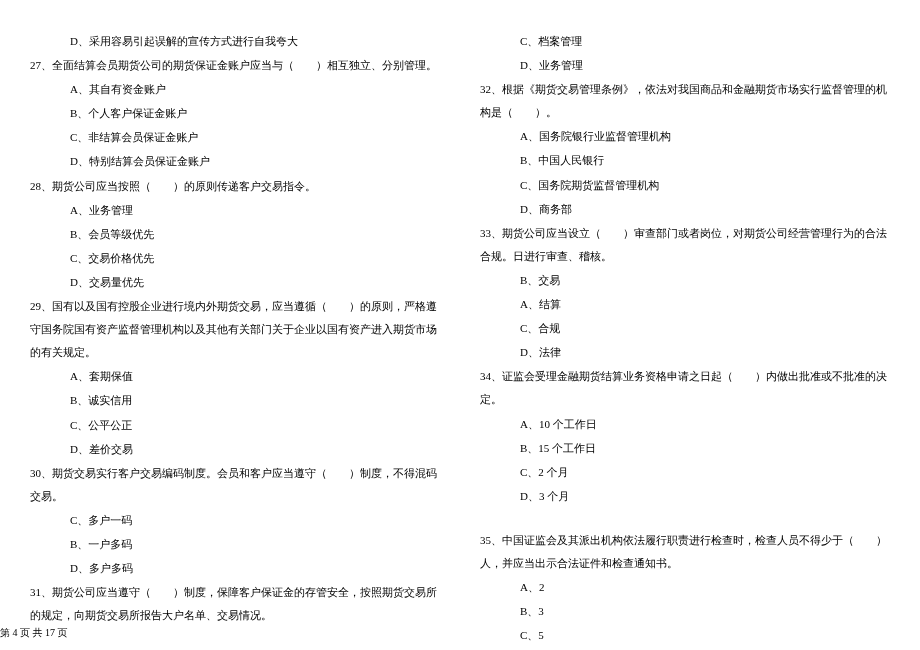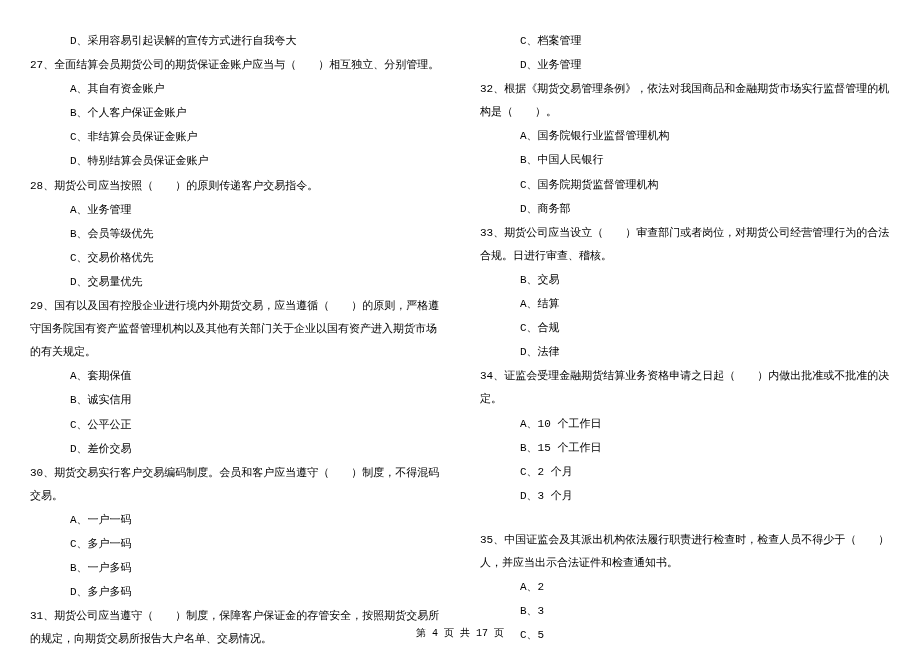--- a/index.html
+++ b/index.html
@@ -1,19 +1,18 @@
 <!DOCTYPE html>
 <html><head>
   <meta charset="utf-8">
   <style>
     * {
       margin: 0;
       padding: 0;
       box-sizing: border-box;
-      font-family: Liberation Mono, monospace;
     }
     body {
       width: 920px;
       height: 650px;
       background: #fff;
       font-family: "SimSun", "宋体", serif;
       font-size: 11px;
       color: #000;
       position: relative;
       padding: 30px 30px 0 30px;
@@ -34,21 +33,20 @@
       padding-left: 40px;
     }
     .question {
       padding-left: 0;
     }
     .footer {
       position: absolute;
       bottom: 10px;
       left: 0;
       right: 0;
-      text-align: center;
       font-size: 10px;
     }
   </style>
 </head>
 <body>
 
 <div class="content">
   <div class="column" id="left-col">
       <div class="item option">D、采用容易引起误解的宣传方式进行自我夸大</div>
       <div class="item question">27、全面结算会员期货公司的期货保证金账户应当与（　　）相互独立、分别管理。</div>
@@ -60,21 +58,20 @@
       <div class="item option">A、业务管理</div>
       <div class="item option">B、会员等级优先</div>
       <div class="item option">C、交易价格优先</div>
       <div class="item option">D、交易量优先</div>
       <div class="item question">29、国有以及国有控股企业进行境内外期货交易，应当遵循（　　）的原则，严格遵守国务院国有资产监督管理机构以及其他有关部门关于企业以国有资产进入期货市场的有关规定。</div>
       <div class="item option">A、套期保值</div>
       <div class="item option">B、诚实信用</div>
       <div class="item option">C、公平公正</div>
       <div class="item option">D、差价交易</div>
       <div class="item question">30、期货交易实行客户交易编码制度。会员和客户应当遵守（　　）制度，不得混码交易。</div>
-      <div class="item option">A、一户一码</div>
       <div class="item option">C、多户一码</div>
       <div class="item option">B、一户多码</div>
       <div class="item option">D、多户多码</div>
       <div class="item question">31、期货公司应当遵守（　　）制度，保障客户保证金的存管安全，按照期货交易所的规定，向期货交易所报告大户名单、交易情况。</div>
     </div>
   <div class="column" id="right-col">
       <div class="item option">C、档案管理</div>
       <div class="item option">D、业务管理</div>
       <div class="item question">32、根据《期货交易管理条例》，依法对我国商品和金融期货市场实行监督管理的机构是（　　）。</div>
       <div class="item option">A、国务院银行业监督管理机构</div>

